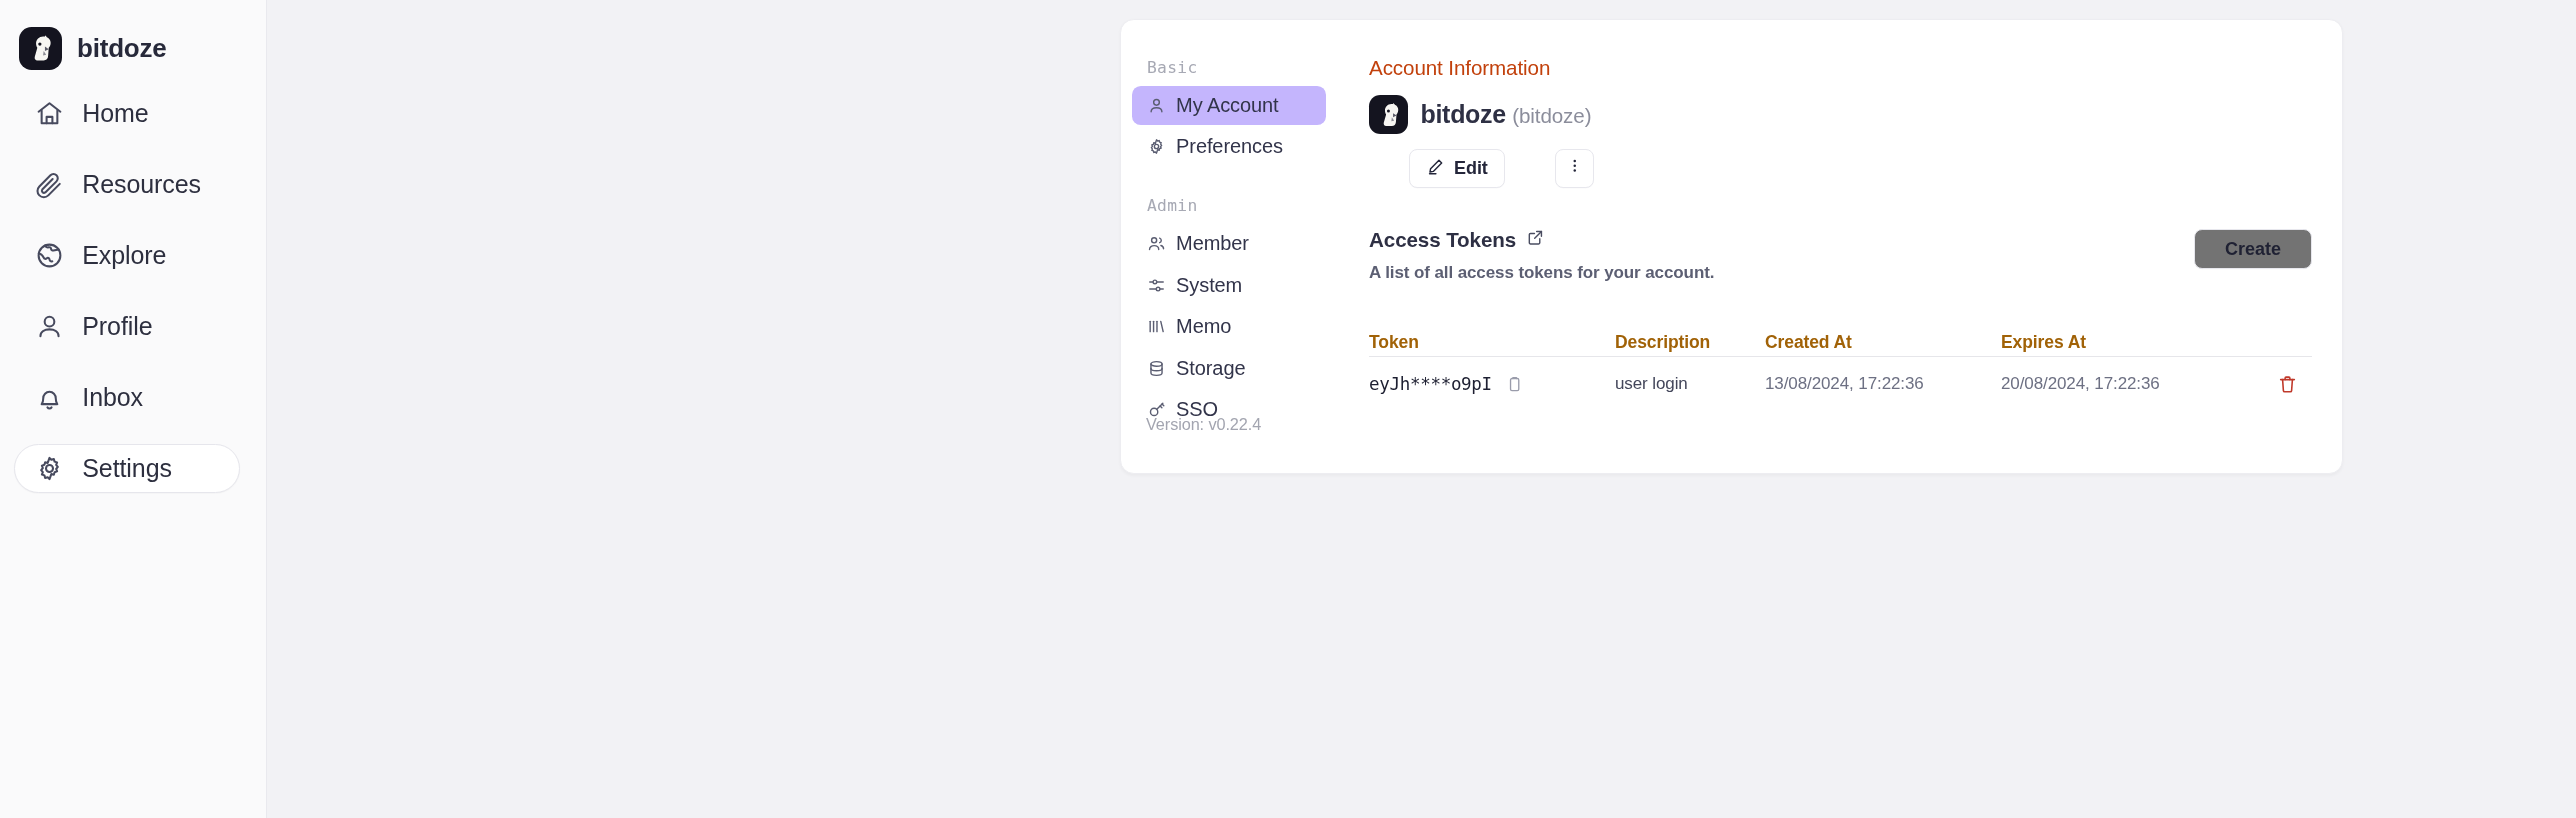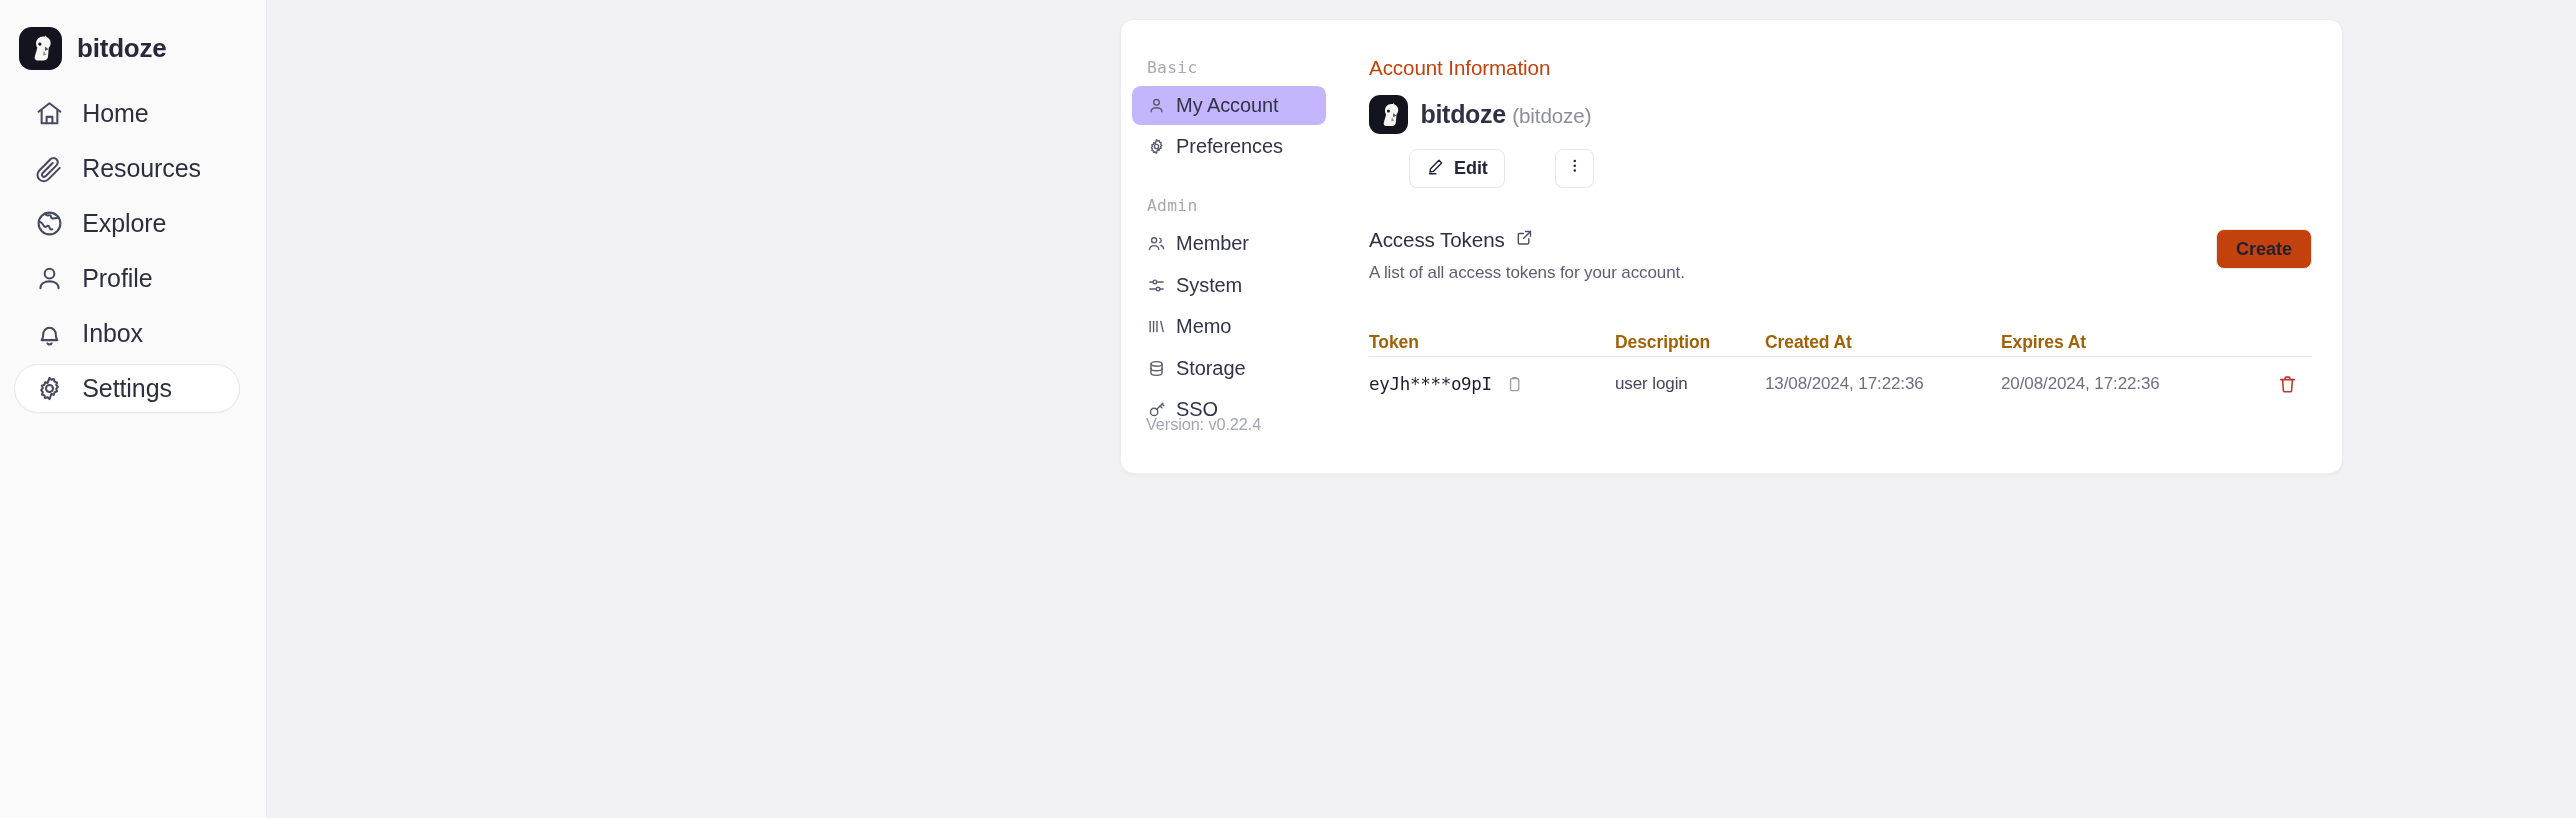--- a/index.html
+++ b/index.html
@@ -50,21 +50,21 @@
   .brand-name {
     font-size: 26px;
     font-weight: 700;
     color: #27293a;
     letter-spacing: -0.2px;
   }
 
   .nav {
     display: flex;
     flex-direction: column;
-    gap: 6px;
+    gap: 22px;
     padding: 0 26px 0 13.8px;
   }
   .nav-item {
     display: flex;
     align-items: center;
     gap: 17.5px;
     height: 49px;
     padding: 0 20px;
     border-radius: 25px;
     border: 1.3px solid transparent;
@@ -216,39 +216,39 @@
     box-shadow: 0 0.6px 0.6px rgba(20,20,40,0.025);
     margin-left: 40px;
   }
   .btn.icon-only { width: 39px; padding: 0; }
 
   .tokens-head {
     display: flex;
     align-items: flex-start;
     justify-content: space-between;
   }
-  .tokens-title-wrap { display: flex; flex-direction: column; }
+  .tokens-title-wrap { display: flex; flex-direction: column; font-weight: bold; }
   .tokens-title {
     display: flex; align-items: center; gap: 10px;
     font-size: 20.6px;
     color: #2e3044;
     letter-spacing: -0.1px;
     margin-bottom: 10.6px;
   }
   .tokens-sub {
     font-size: 17px;
     color: #5c5f73;
     letter-spacing: -0.1px;
   }
   .btn-create {
-    background: #c2410c;
+    background: #737373;
     border: 1.3px solid #e7e7ed;
     border-radius: 8.1px;
     height: 40px;
-    padding: 0 19px;
+    padding: 0 30px;
     font-size: 18px;
     font-weight: 700;
     color: #1f2133;
     display:flex; align-items:center; justify-content:center;
     cursor:pointer;
     box-shadow: 0 0.6px 0.6px rgba(20,20,40,0.025);
     margin-top: 1.3px;
     margin-left: 40px;
   }
 

